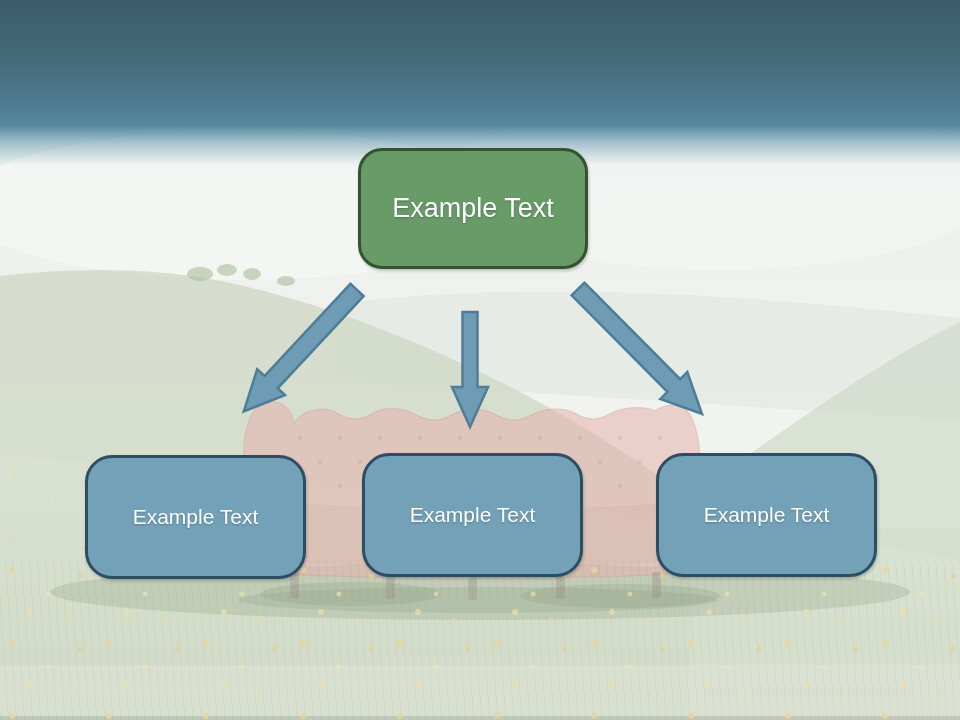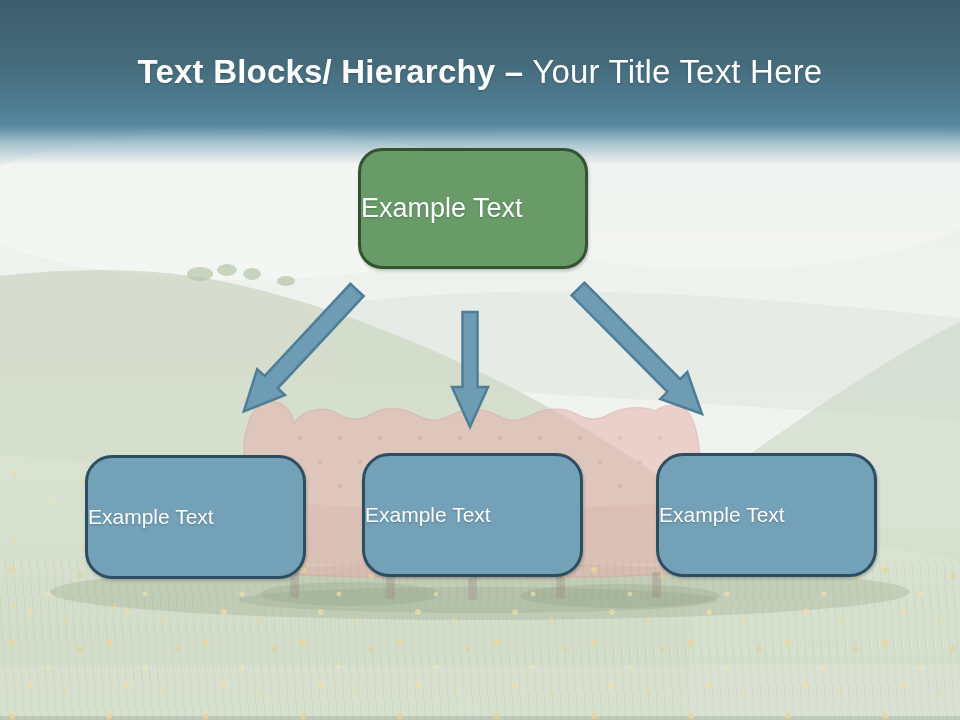--- a/index.html
+++ b/index.html
@@ -38,21 +38,21 @@
   }
   .title{
     position:absolute;left:0;top:52px;width:960px;text-align:center;
     color:#ffffff;font-size:33px;line-height:40px;letter-spacing:.2px;
     text-shadow:0 1px 2px rgba(20,40,50,.35);
   }
   .title .bold{font-weight:bold;}
   .title .reg{font-weight:normal;margin-left:9px;}
   
   .node{
-    position:absolute;display:flex;align-items:center;justify-content:flex-start;
+    position:absolute;display:flex;align-items:center;justify-content:center;
     color:#ffffff;box-sizing:border-box;text-align:center;
     text-shadow:0 1px 2px rgba(20,40,50,.3);cursor:default;
   }
   .root{
     left:358px;top:148px;width:230px;height:121px;
     background:#689b67;border:3px solid #35532f;border-radius:24px;
     font-size:27px;box-shadow:1px 2px 3px rgba(30,50,40,.25);
   }
   .child{
     width:221px;height:124px;
@@ -157,21 +157,20 @@
 
     <rect x="0" y="120" width="960" height="600" fill="#f4f6f2" opacity="0.22"></rect>
     <rect x="0" y="665" width="960" height="55" fill="#e8ece4" opacity="0.3"></rect>
     <rect x="0" y="716" width="960" height="4" fill="#9fb09d" opacity="0.45"></rect>
   </svg>
 
   <div class="flowers-left"></div>
   <div class="flowers-main"></div>
 
   <div class="header"></div>
-  <div class="title"><span class="bold">Text Blocks/ Hierarchy –</span><span class="reg">Your Title Text Here</span></div>
 
   <svg class="arrows" viewBox="0 0 960 720">
     <g fill="#6e9cb4" stroke="#4f7d97" stroke-width="2.5" stroke-linejoin="miter">
       <path d="M0,-9 L126,-9 L126,-19 L166,0 L126,19 L126,9 L0,9 Z" transform="translate(357,290) rotate(133)"></path>
       <path d="M0,-7.5 L75,-7.5 L75,-18 L115,0 L75,18 L75,7.5 L0,7.5 Z" transform="translate(470,312) rotate(90)"></path>
       <path d="M0,-9 L136,-9 L136,-19 L176,0 L136,19 L136,9 L0,9 Z" transform="translate(578,289) rotate(45.2)"></path>
     </g>
   </svg>
 
   <div class="node root">

